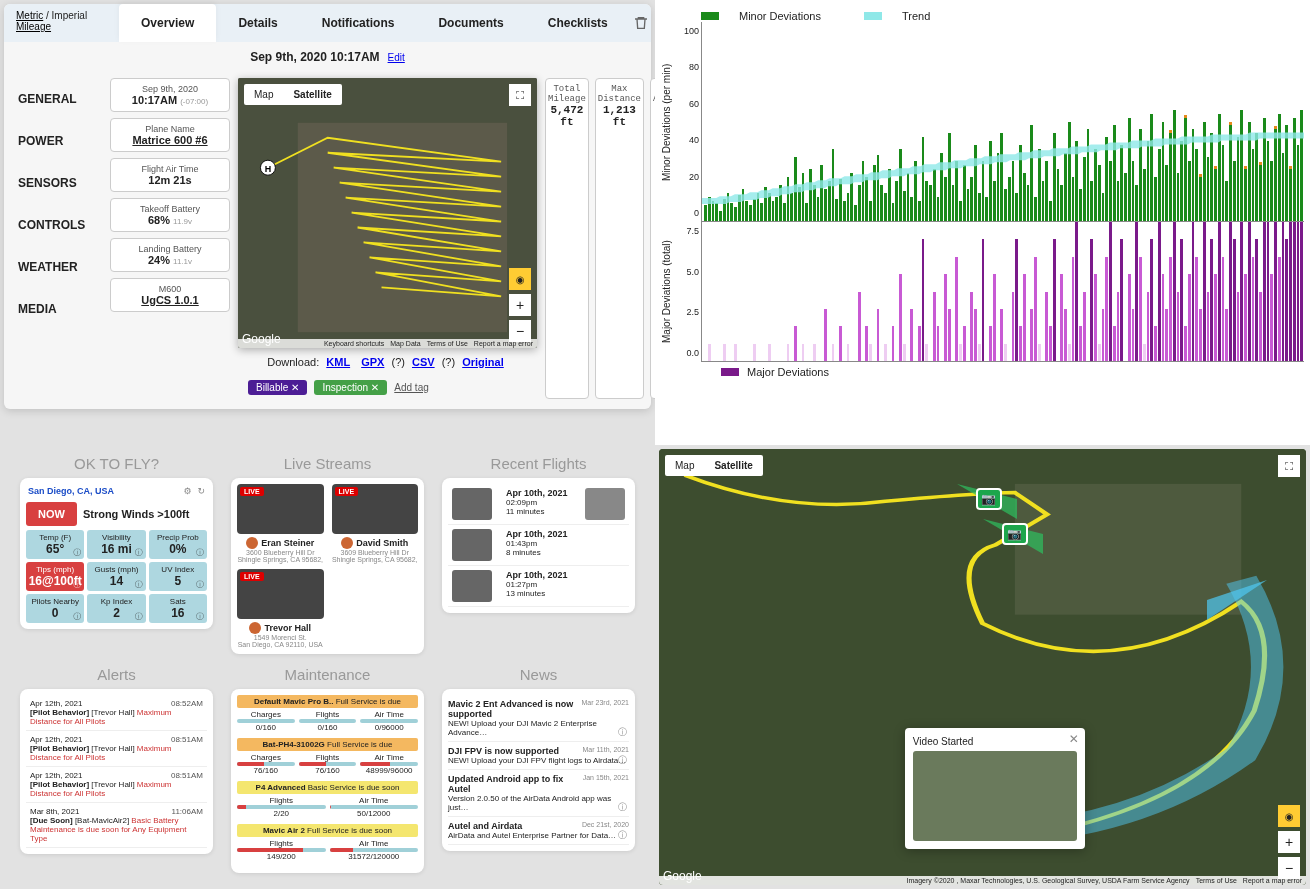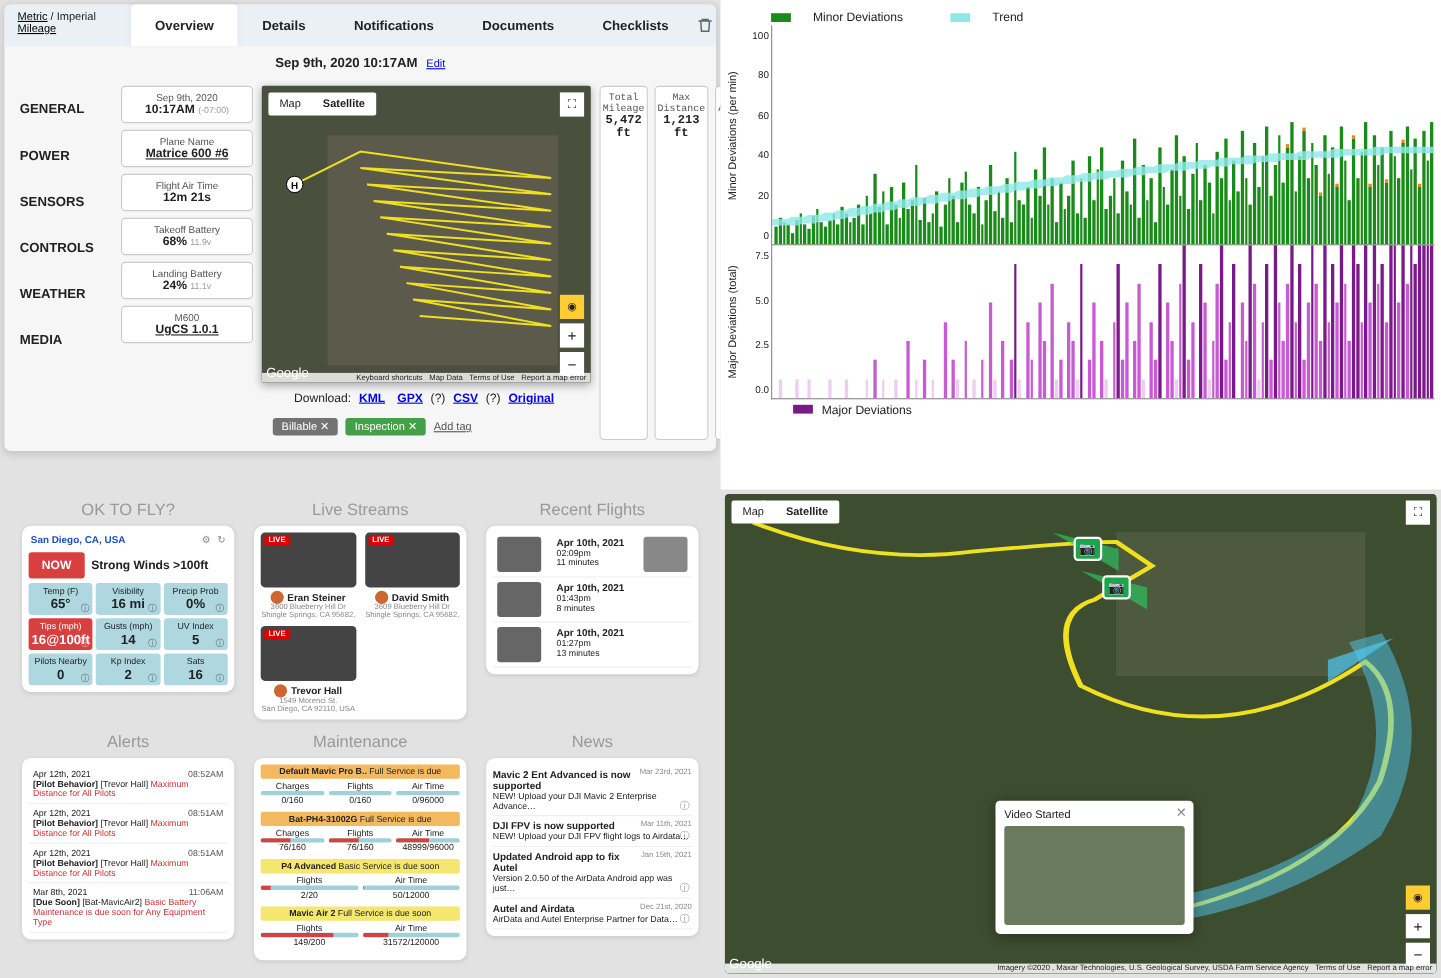--- a/index.html
+++ b/index.html
@@ -34,21 +34,21 @@
   .map-controls {position:absolute;right:6px;bottom:6px;z-index:2;display:flex;flex-direction:column;gap:4px;}
   .map-controls .ctl {width:22px;height:22px;background:#fff;display:flex;align-items:center;justify-content:center;font-size:14px;cursor:pointer;}
   .map-fullscreen {position:absolute;top:6px;right:6px;width:22px;height:22px;background:#fff;z-index:2;display:flex;align-items:center;justify-content:center;}
   .map-footer{position:absolute;bottom:0;left:0;right:0;background:rgba(255,255,255,0.8);font-size:7px;display:flex;justify-content:flex-end;gap:6px;padding:1px 4px;z-index:2;}
   .google-logo{position:absolute;bottom:2px;left:4px;color:#fff;font-size:12px;z-index:2;font-weight:500;}
   .path { position:absolute; inset:0; }
   .downloads { text-align:center; padding:8px 0; font-size:11px;}
   .downloads a { text-decoration:underline; margin:0 4px; font-weight:bold;}
   .tags { padding:4px 10px;}
   .tag { display:inline-block; padding:2px 8px; border-radius:3px; color:#fff; font-size:10px; margin-right:4px;}
-  .tag.red { background:#737373;}
+  .tag.red { background:#4c1d95;}
   .tag.green { background:#44a047;}
   .add-tag { font-size:10px; text-decoration:underline; cursor:pointer; color:#555;}
   .col-stats2 { width:100px; display:flex; flex-direction:row; gap:6px;font-family:Liberation Mono, monospace;}
   
   .tr { background:#fff; padding:6px;}
   .legend-top { font-size:11px; padding:4px 0 0 40px;}
   .legend-top span { display:inline-flex; align-items:center; margin-right:20px;}
   .swatch { width:18px; height:8px; margin-right:5px;}
   .chart-area { display:flex; height:200px;}
   .ylabel { writing-mode:vertical-rl; transform:rotate(180deg); font-size:10px; text-align:center; width:16px;}

